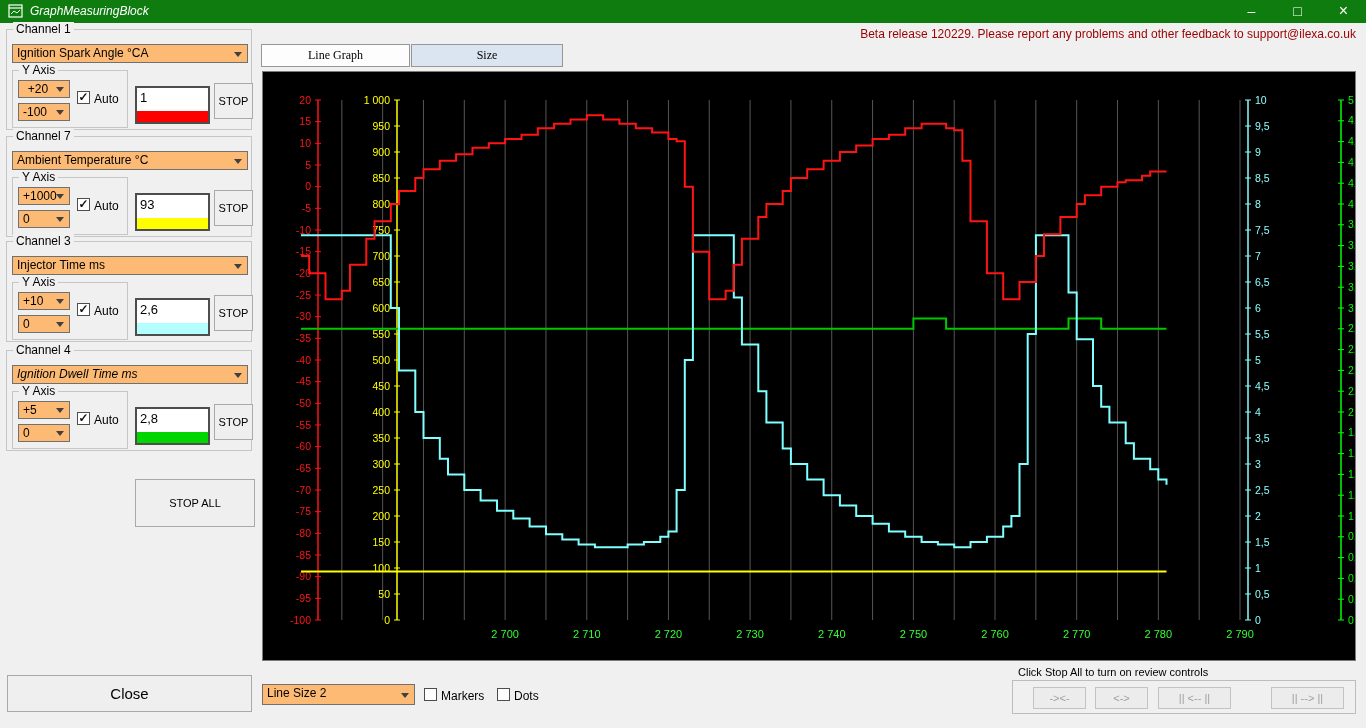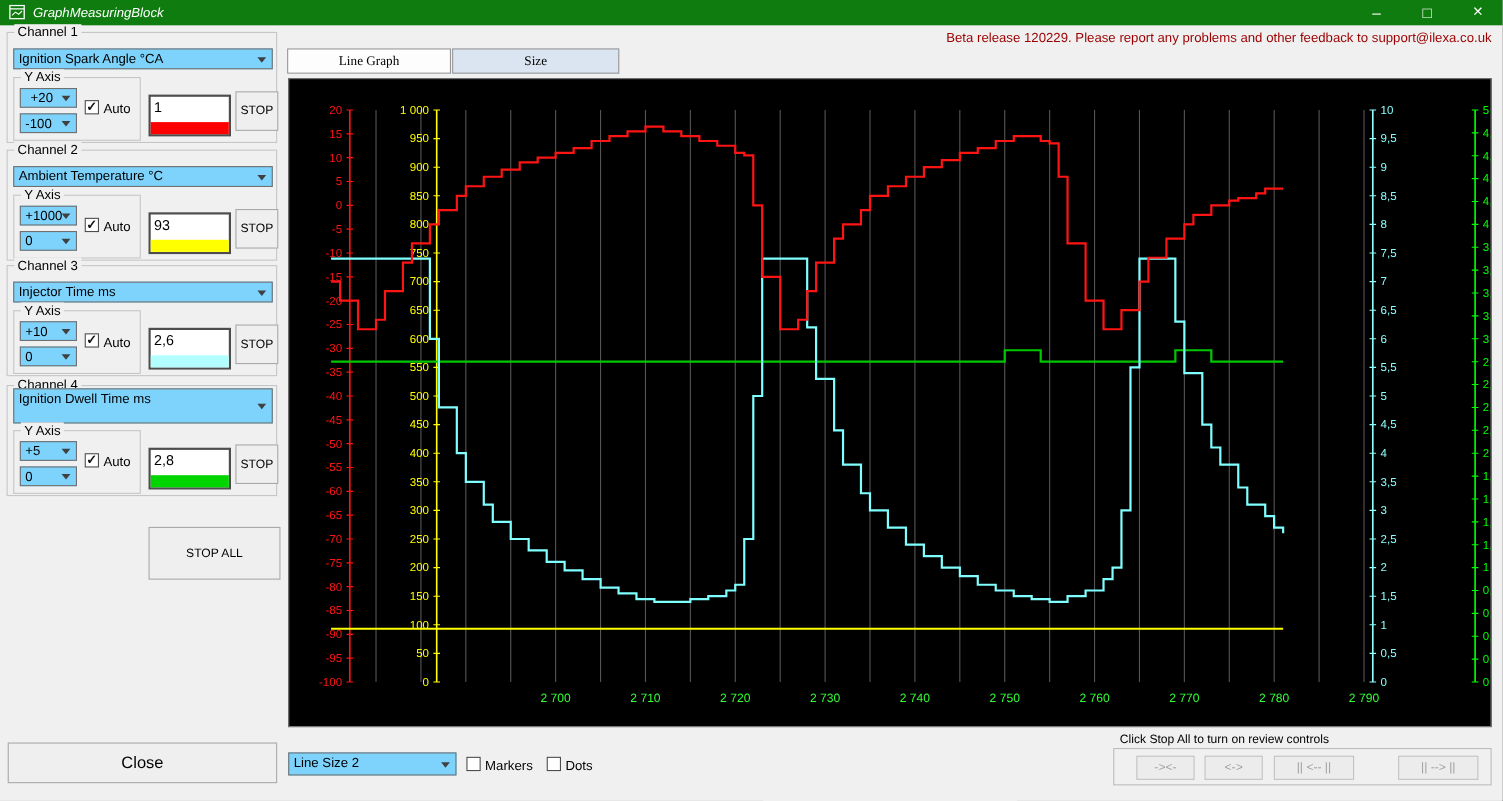--- a/index.html
+++ b/index.html
@@ -12,21 +12,21 @@
   #app-icon { position:absolute; left:8px; top:4px; width:15px; height:14px; }
   .winbtn { position:absolute; top:0; width:45px; height:23px; color:#fff; text-align:center;
             line-height:22px; font-size:14px; cursor:default; }
   #btn-min { right:92px; } #btn-max { right:46px; } #btn-close { right:0; }
 
   
   .group { position:absolute; border:1px solid #c6c6c6; }
   .group-label { position:absolute; top:-8px; left:6px; background:#f0f0f0; padding:0 3px; font-size:12px; white-space:nowrap; }
 
   
-  .combo { position:absolute; background:#7dd3fc; border:1px solid #707070; font-size:12px;
+  .combo { position:absolute; background:#fdba74; border:1px solid #707070; font-size:12px;
            padding:1px 16px 0 4px; overflow:hidden; white-space:nowrap; cursor:default; }
   .combo .arrow { position:absolute; right:5px; top:50%; margin-top:-2px; width:0; height:0;
                   border-left:4px solid transparent; border-right:4px solid transparent;
                   border-top:5px solid #404040; }
 
   
   .checkbox { position:absolute; width:13px; height:13px; background:#fff; border:1px solid #4d4d4d;
               font-size:12px; line-height:11px; text-align:center; font-weight:bold; color:#111; cursor:default; }
   .cb-label { position:absolute; font-size:12px; white-space:nowrap; }
 
@@ -96,21 +96,21 @@
     <span class="cb-label" style="left:81px; top:21px;">Auto</span>
   </div>
   <div class="value-box" style="left:128px; top:56px; width:75px; height:38px;">
     <span class="value-text">1</span>
     <div class="color-bar" style="background: rgb(255, 0, 0);"></div>
   </div>
   <div class="btn" style="left:207px; top:53px; width:39px; height:36px;">STOP</div>
 </div>
 
 <div class="group" style="left:6px; top:136px; width:246px; height:101px;">
-  <span class="group-label">Channel 2</span>
+  <span class="group-label">Channel 7</span>
   <div class="combo" style="left:5px; top:14px; width:236px; height:19px;">
     <span>Ambient Temperature  °C</span>
     <span class="arrow"></span>
   </div>
   <div class="group" style="left:5px; top:40px; width:116px; height:58px;">
     <span class="group-label">Y Axis</span>
     <div class="combo" style="left:5px; top:9px; width:52px; height:18px;">
       <span>+1000</span><span class="arrow"></span>
     </div>
     <div class="combo" style="left:5px; top:32px; width:52px; height:18px;">
@@ -145,21 +145,21 @@
   </div>
   <div class="value-box" style="left:128px; top:56px; width:75px; height:38px;">
     <span class="value-text">2,6</span>
     <div class="color-bar" style="background: rgb(179, 255, 255);"></div>
   </div>
   <div class="btn" style="left:207px; top:53px; width:39px; height:36px;">STOP</div>
 </div>
 
 <div class="group" style="left:6px; top:350px; width:246px; height:101px;">
   <span class="group-label">Channel 4</span>
-  <div class="combo" style="left:5px; top:2px; width:236px; height:32px;">
+  <div class="combo" style="left:5px; top:14px; width:236px; height:19px;font-style:italic;">
     <span>Ignition Dwell Time  ms</span>
     <span class="arrow"></span>
   </div>
   <div class="group" style="left:5px; top:40px; width:116px; height:58px;">
     <span class="group-label">Y Axis</span>
     <div class="combo" style="left:5px; top:9px; width:52px; height:18px;">
       <span>+5</span><span class="arrow"></span>
     </div>
     <div class="combo" style="left:5px; top:32px; width:52px; height:18px;">
       <span>0</span><span class="arrow"></span>

